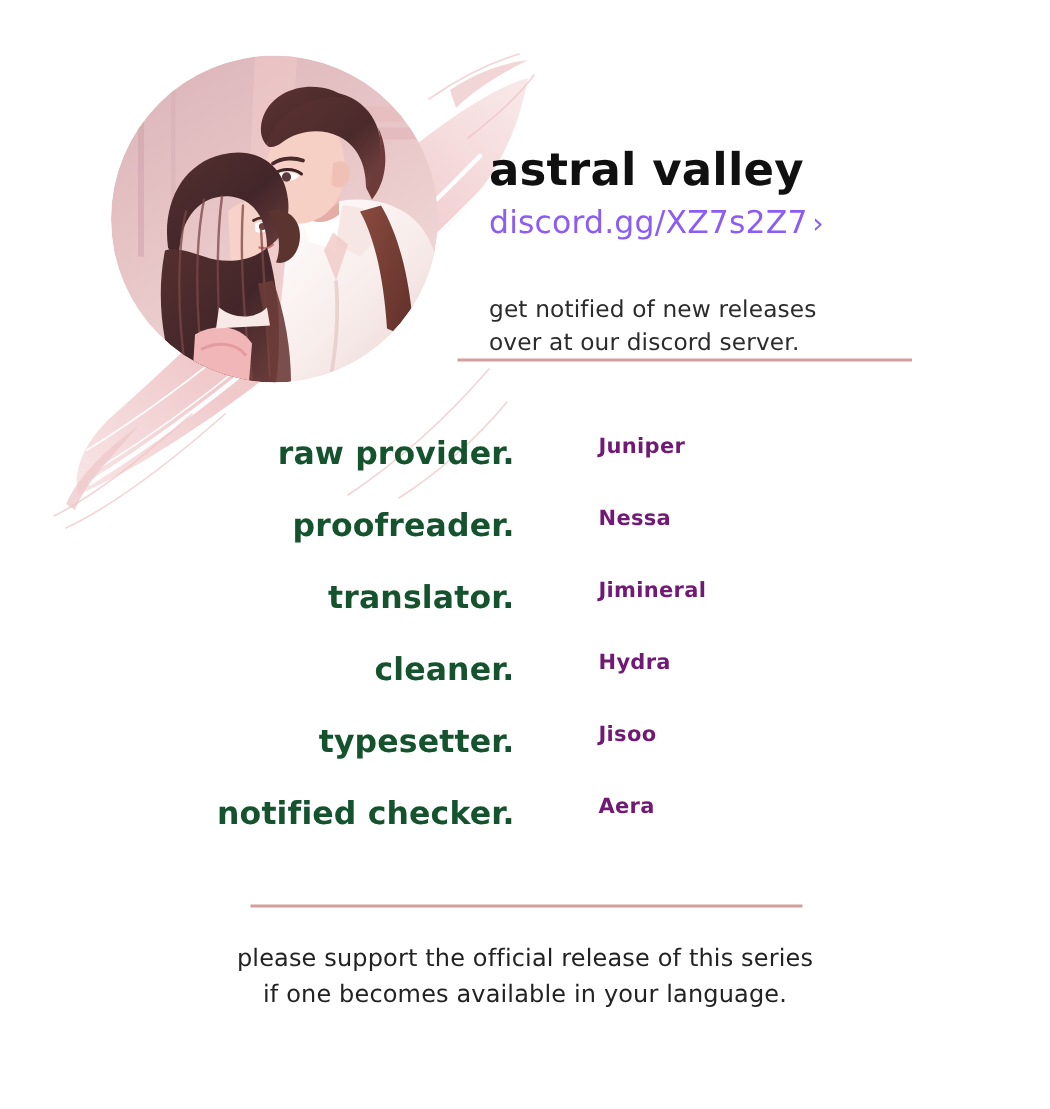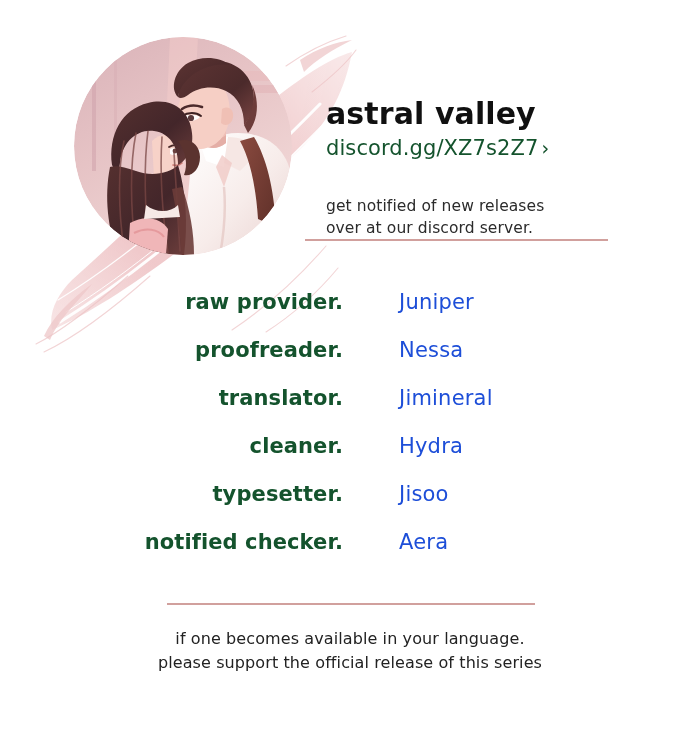--- a/index.html
+++ b/index.html
@@ -53,21 +53,21 @@
     font-weight: bold;
     color: #101010;
     letter-spacing: 0.1px;
     line-height: 1.18;
     margin: 0;
   }
   #discord-link {
     display: block;
     font-size: 21px;
     font-weight: 400;
-    color: #14532d;
+    color: #8b5cf6;
     letter-spacing: 0.1px;
     margin-top: 5px;
     text-decoration: none;
     white-space: nowrap;
   }
   #discord-link .chev {
     font-size: 19px;
     padding-left: 3px;
   }
   #discord-note {
@@ -114,23 +114,23 @@
     font-size: 21px;
     font-weight: bold;
     color: #14532d;
     letter-spacing: 0.1px;
     white-space: nowrap;
   }
   .credit-name {
     position: absolute;
     left: 399px;
     top: 0;
-    font-size: 21px;
-    font-weight: 400;
-    color: #1d4ed8;
+    font-size: 14px;
+    font-weight: 700;
+    color: #701a75;
     letter-spacing: 0.2px;
     white-space: nowrap;
   }
 
   
   #footer-note {
     position: absolute;
     left: 0;
     top: 627px;
     width: 700px;
@@ -348,17 +348,17 @@
     </div>
     <div class="credit-row">
       <span class="credit-role">notified checker.</span>
       <span class="credit-name">Aera</span>
     </div>
   </div>
 
   <div class="rule" id="rule-bottom"></div>
 
   <div id="footer-note">
+    <div>please support the official release of this series</div>
     <div>if one becomes available in your language.</div>
-    <div>please support the official release of this series</div>
   </div>
 
 </div>
 
 </body></html>

